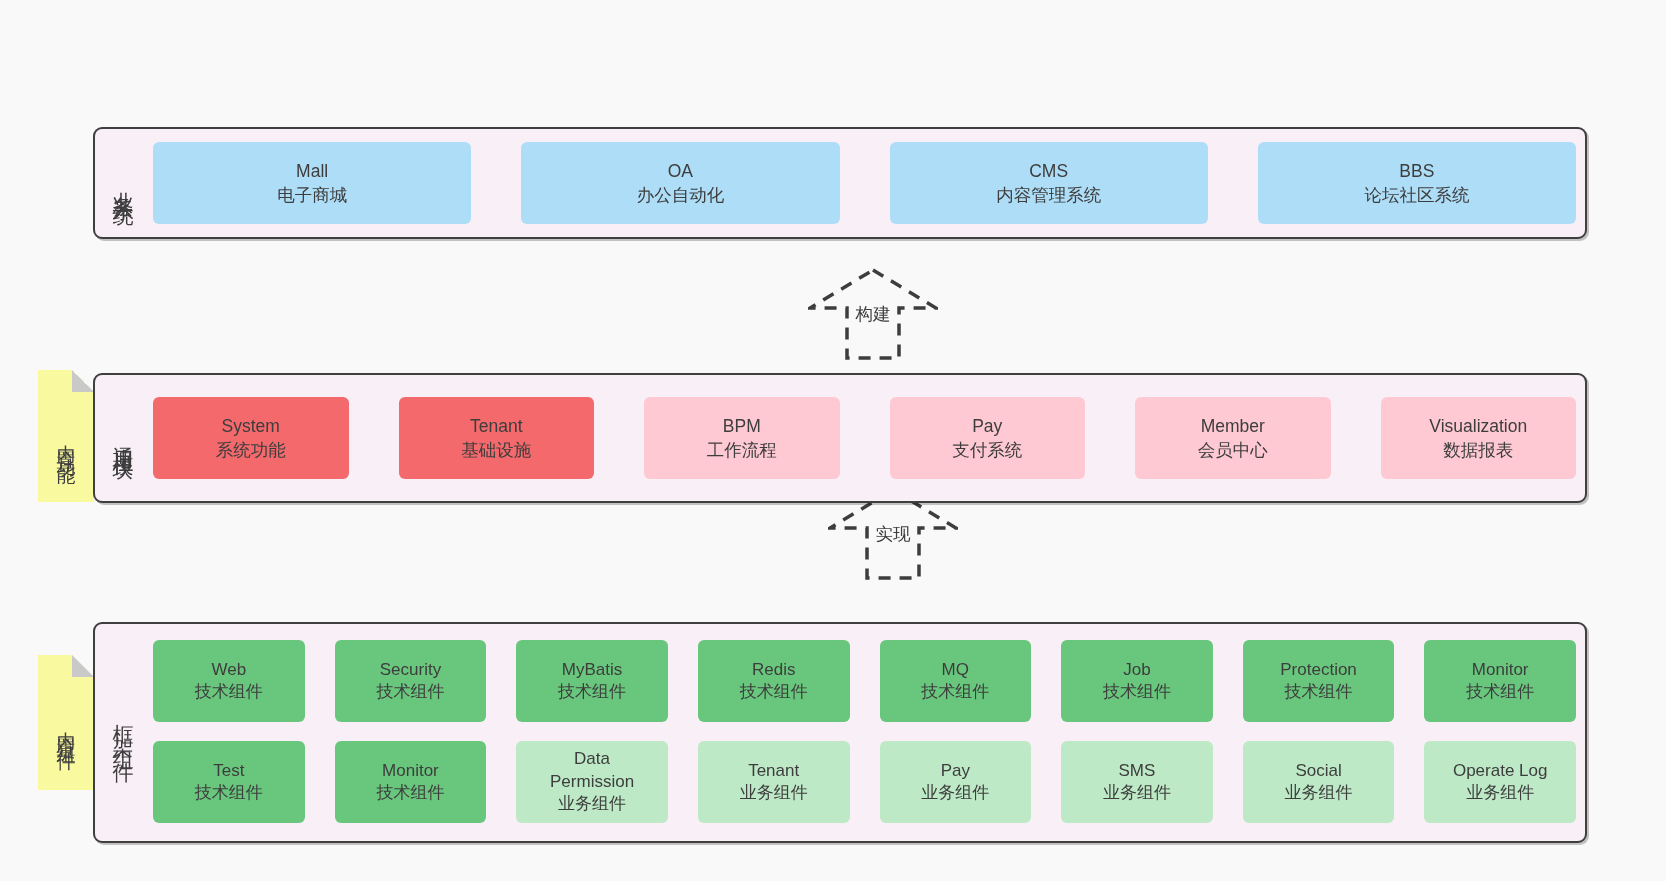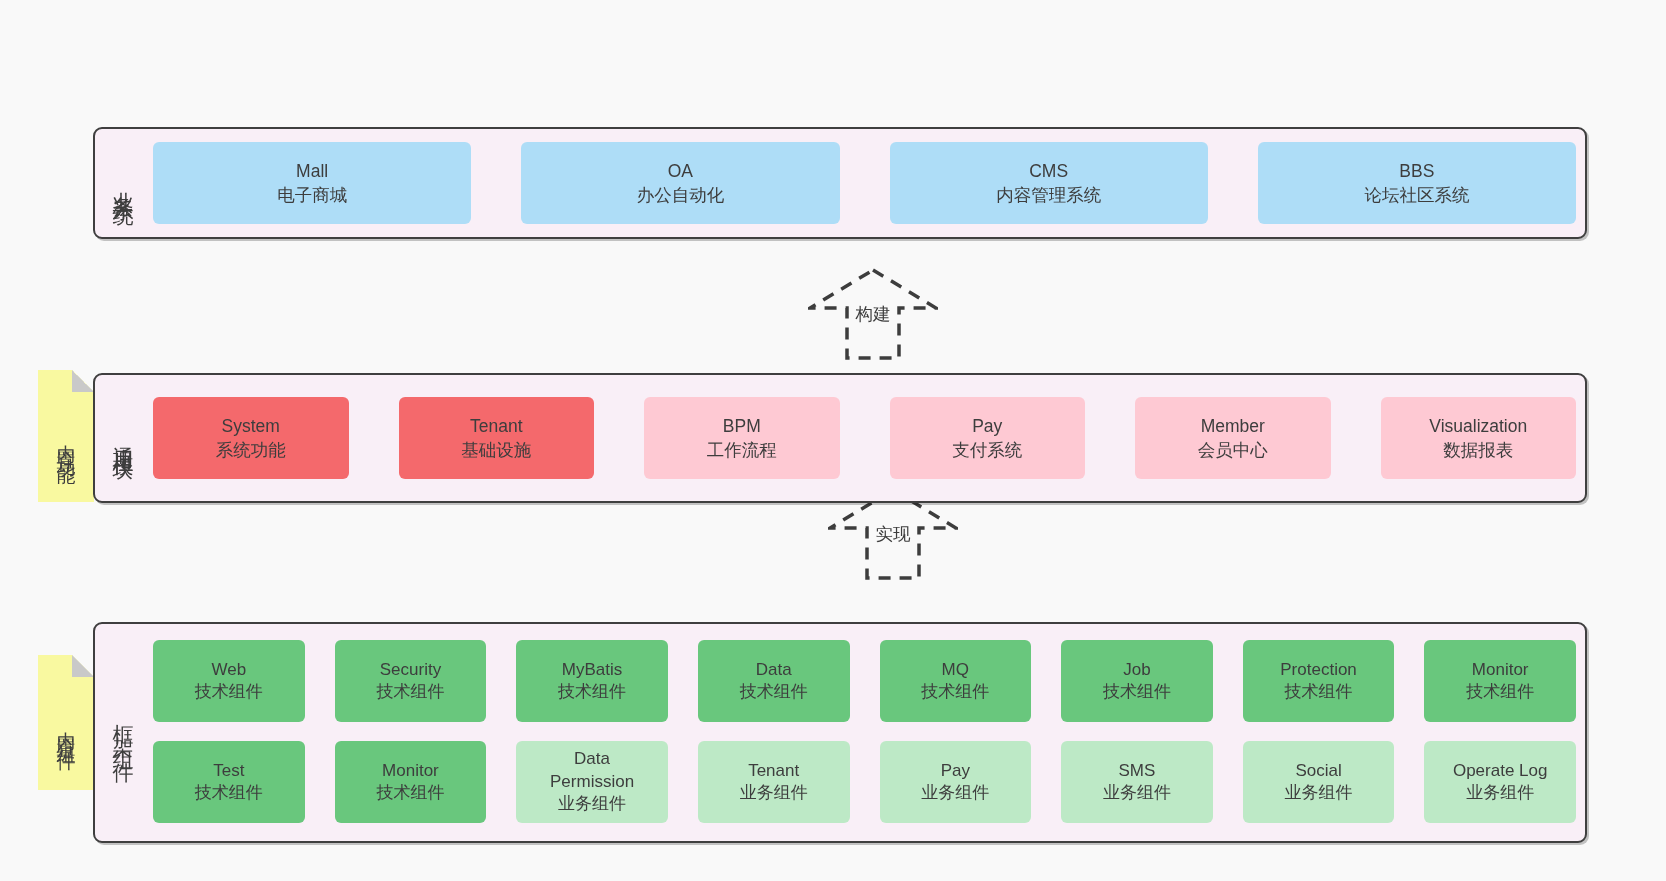--- a/index.html
+++ b/index.html
@@ -197,21 +197,21 @@
   </div>
           <div class="box v-green">
     <div>Security</div>
     <div>技术组件</div>
   </div>
           <div class="box v-green">
     <div>MyBatis</div>
     <div>技术组件</div>
   </div>
           <div class="box v-green">
-    <div>Data</div>
+    <div>Redis</div>
     <div>技术组件</div>
   </div>
           <div class="box v-green">
     <div>MQ</div>
     <div>技术组件</div>
   </div>
           <div class="box v-green">
     <div>Job</div>
     <div>技术组件</div>
   </div>

